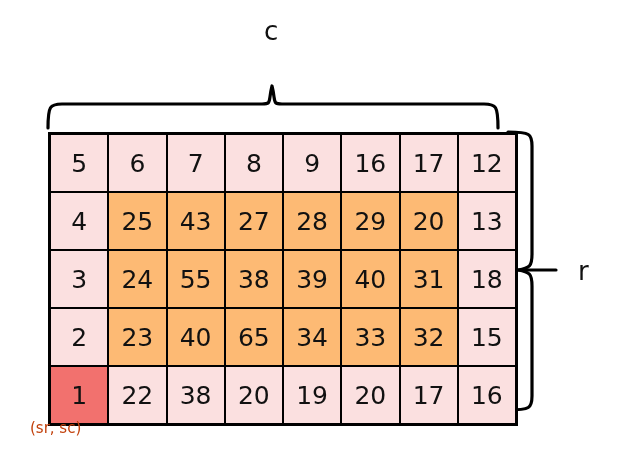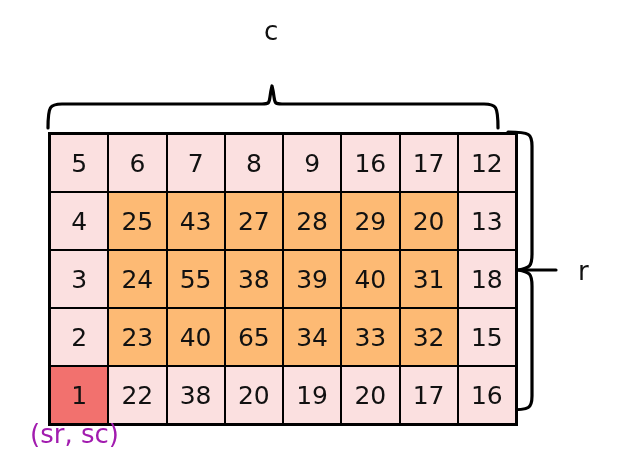--- a/index.html
+++ b/index.html
@@ -60,22 +60,22 @@
     color: #111111;
     line-height: 1;
   }
   #label-c { left: 264px; top: 18px; }
   #label-r { left: 578px; top: 258px; }
 
   #label-src {
     position: absolute;
     left: 30px;
     top: 421px;
-    font-size: 26px;
-    color: #a21caf;
+    font-size: 15px;
+    color: #c2410c;
     line-height: 1;
     white-space: nowrap;
   }
 
   
   .brace-svg {
     position: absolute;
     overflow: visible;
   }
   #brace-top  { left: 0px;   top: 60px;  width: 560px; height: 70px; }

